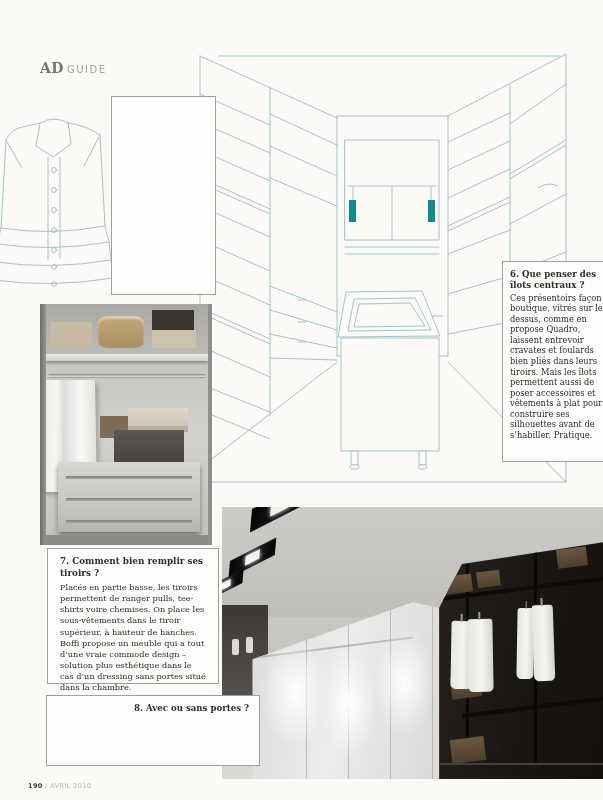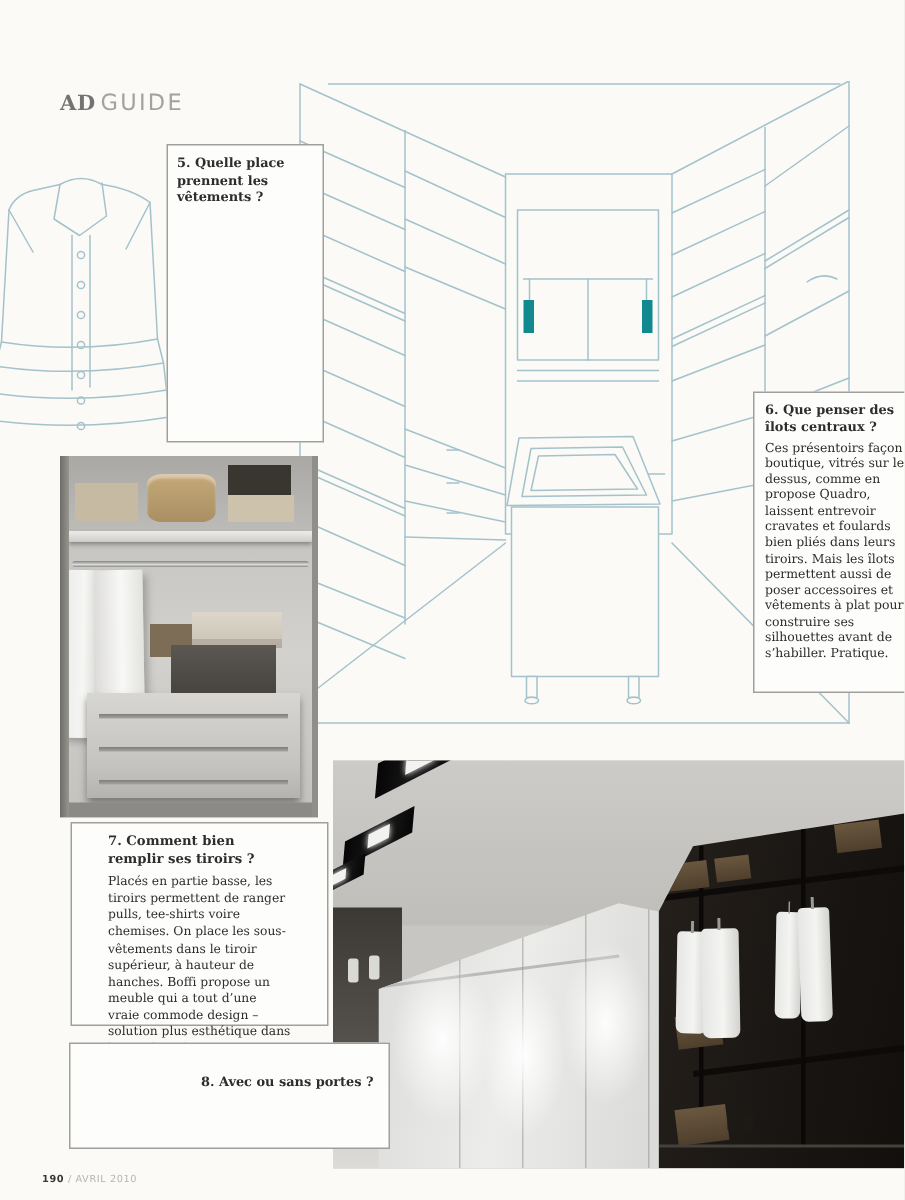--- a/index.html
+++ b/index.html
@@ -1,34 +1,34 @@
 <!DOCTYPE html>
 <html><head>
 <meta charset="utf-8">
 <style>
   html,body{margin:0;padding:0;background:#e8e8e6;}
   #page{position:relative;width:603px;height:800px;background:#fbfaf7;overflow:hidden;
         font-family:"DejaVu Serif", serif;color:#2e2d2b;}
   
   .logo{position:absolute;left:40px;top:58px;}
   .logo .ad{font-family:"DejaVu Serif",serif;font-weight:bold;font-size:14px;color:#737373;letter-spacing:.5px;}
-  .logo .guide{font-family:"DejaVu Sans",sans-serif;font-size:15px;color:#a3a2a0;letter-spacing:1.5px;margin-left:3px;text-align:center;}
+  .logo .guide{font-family:"DejaVu Sans",sans-serif;font-size:10px;color:#a3a2a0;letter-spacing:1.5px;margin-left:3px;text-align:center;}
   
   .sketch{stroke:#a3c2cb;fill:none;stroke-width:1;stroke-linecap:round;stroke-linejoin:round;}
   .sketch-fill{stroke:#a3c2cb;fill:#fbfaf7;stroke-width:1;stroke-linejoin:round;}
   
   .tbox{position:absolute;background:#fdfdfb;border:1px solid #a09f9b;box-sizing:border-box;z-index:3;}
   .tbox .hd{font-weight:bold;}
   .b5{left:111px;top:96px;width:105px;height:199px;padding:7px 6px;font-size:8.3px;line-height:1.34;}
   .b5 .hd{font-size:8.6px;margin-bottom:2px;}
   .b6{left:454px;top:261px;width:112px;height:201px;padding:7px 7px;font-size:8.3px;line-height:1.27;margin-left:48px;}
   .b6 .hd{font-size:8.6px;margin-bottom:2px;}
-  .b7{left:47px;top:548px;width:172px;height:136px;padding:7px 24px;font-size:8.2px;line-height:1.36;}
+  .b7{left:47px;top:548px;width:172px;height:136px;padding:7px 12px;font-size:8.2px;line-height:1.36;}
   .b7 .hd{font-size:8.8px;margin-bottom:2px;}
-  .b8{left:46px;top:695px;width:214px;height:71px;padding:20px 8px;font-size:8.0px;line-height:1.4;}
+  .b8{left:46px;top:695px;width:214px;height:71px;padding:6px 8px;font-size:8.0px;line-height:1.4;}
   .b8 .hd{font-size:8.6px;text-align:right;padding-right:2px;}
   .b8 .bd{text-align:center;}
   
   .photo{position:absolute;overflow:hidden;z-index:1;}
   .ph-left{left:40px;top:304px;width:172px;height:241px;background:linear-gradient(180deg,#b8b7b3 0%,#c9c8c5 30%,#d2d1ce 55%,#c3c2bf 100%);}
   .ph-left .frameL{position:absolute;left:0;top:0;width:6px;height:100%;background:linear-gradient(90deg,#6e6d69,#96958f);}
   .ph-left .frameR{position:absolute;right:0;top:0;width:4px;height:100%;background:#8f8e8a;}
   .ph-left .topzone{position:absolute;left:6px;top:0;right:4px;height:50px;background:linear-gradient(180deg,#a9a8a4,#bcbbb7);}
   .box-round{position:absolute;left:58px;top:12px;width:46px;height:32px;background:linear-gradient(180deg,#c4a878,#a98f62);border-radius:10px/7px;box-shadow:inset 0 3px 2px rgba(255,255,255,.4);}
   .box-dark{position:absolute;left:112px;top:6px;width:42px;height:20px;background:#39352f;}
@@ -252,21 +252,20 @@
       <div class="wshirt" style="left:64.5%;top:41%;width:6.5%;height:27%;transform:rotate(-1deg);"></div>
       <div class="wshirt" style="left:77.5%;top:37%;width:4.5%;height:26%;transform:rotate(1deg);"></div>
       <div class="wshirt" style="left:81.5%;top:36%;width:5.5%;height:28%;transform:rotate(-2deg);"></div>
       <div class="lowline" style="left:57%;top:94%;width:43%;"></div>
       <div class="jar" style="left:69%;top:86%;"></div>
       <div class="jar" style="left:72%;top:86.5%;"></div>
     </div>
   </div>
 
   <div class="tbox b5">
-    <div class="hd">5. Quelle place prennent les vêtements ?</div>
   </div>
 
   <div class="tbox b6">
     <div class="hd">6. Que penser des îlots centraux ?</div>
     <div class="bd">Ces présentoirs façon boutique, vitrés sur le dessus, comme en propose Quadro, laissent entrevoir cravates et foulards bien pliés dans leurs tiroirs. Mais les îlots permettent aussi de poser accessoires et vêtements à plat pour construire ses silhouettes avant de s’habiller. Pratique.</div>
   </div>
 
   <div class="tbox b7">
     <div class="hd">7. Comment bien remplir ses tiroirs ?</div>
     <div class="bd">Placés en partie basse, les tiroirs permettent de ranger pulls, tee-shirts voire chemises. On place les sous-vêtements dans le tiroir supérieur, à hauteur de hanches. Boffi propose un meuble qui a tout d’une vraie commode design – solution plus esthétique dans le cas d’un dressing sans portes situé dans la chambre.</div>

